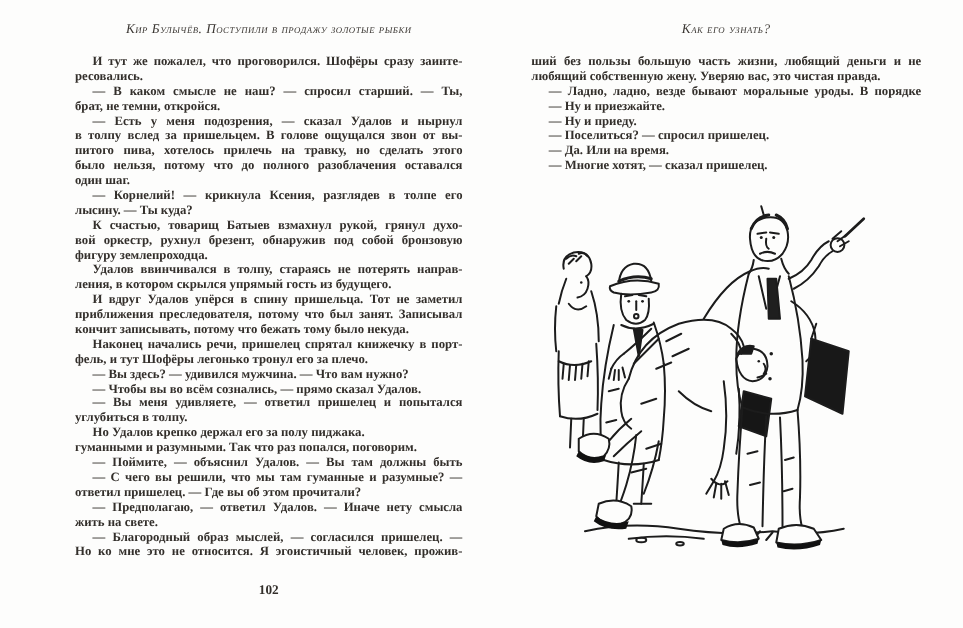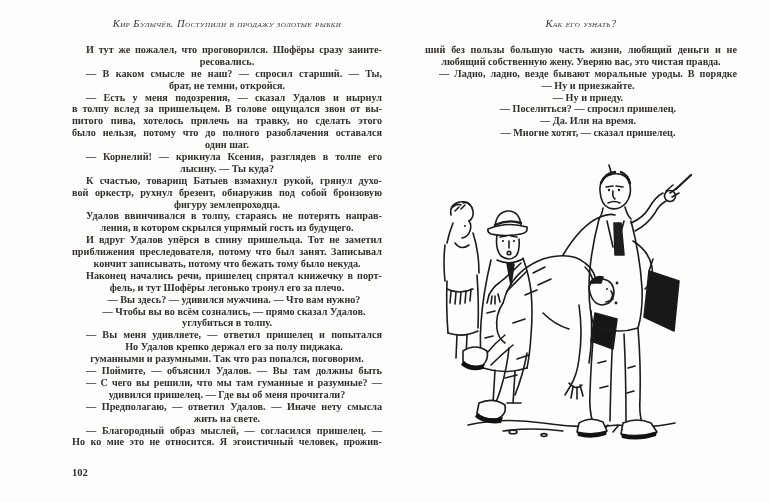--- a/index.html
+++ b/index.html
@@ -3,42 +3,42 @@
 <meta charset="utf-8">
 <style>
   html,body{margin:0;padding:0;}
   body{
     width:770px;height:502px;position:relative;overflow:hidden;
     background:#fdfdfc;
     font-family:"Liberation Serif","DejaVu Serif",serif;
     color:#332f2b;
   }
   .page{position:absolute;top:0;height:502px;}
-  .page-left{left:72px;width:310px;}
+  .page-left{left:60px;width:310px;}
   .page-right{left:425px;width:312px;}
   .running-head{
     position:absolute;top:17px;left:0;width:100%;
     text-align:center;
     font-style:italic;
     font-variant:small-caps;
     font-size:10.6px;line-height:14px;
     letter-spacing:0.4px;
     color:#3a3632;
   }
   .text-block{position:absolute;top:44px;left:0;width:100%;font-weight:bold;}
   .tline{
     font-size:10.2px;line-height:11.9px;height:11.9px;
     overflow:hidden;
-    text-align:center;
+    text-align:left;
   }
   .tline.just{text-align:justify;text-align-last:justify;-moz-text-align-last:justify;text-justify:inter-word;}
   .tline.indent{text-indent:14px;}
   .page-number{
     position:absolute;top:467px;left:0;width:100%;
-    text-align:left;font-size:10.6px;font-weight:bold;color:#332f2b;
+    text-align:center;font-size:10.6px;font-weight:bold;color:#332f2b;
   }
   .illustration{
     position:absolute;left:18px;top:163px;width:250px;height:292px;
   }
   .illustration svg{display:block;width:100%;height:100%;}
 </style>
 </head>
 <body>
 
 <div class="page page-left">
@@ -60,27 +60,27 @@
       <div class="tline">фигуру землепроходца.</div>
       <div class="tline indent just">Удалов ввинчивался в толпу, стараясь не потерять направ-</div>
       <div class="tline">ления, в котором скрылся упрямый гость из будущего.</div>
       <div class="tline indent just">И вдруг Удалов упёрся в спину пришельца. Тот не заметил</div>
       <div class="tline just">приближения преследователя, потому что был занят. Записывал</div>
       <div class="tline">кончит записывать, потому что бежать тому было некуда.</div>
       <div class="tline indent just">Наконец начались речи, пришелец спрятал книжечку в порт-</div>
       <div class="tline">фель, и тут Шофёры легонько тронул его за плечо.</div>
       <div class="tline indent">— Вы здесь? — удивился мужчина. — Что вам нужно?</div>
       <div class="tline indent">— Чтобы вы во всём сознались, — прямо сказал Удалов.</div>
+      <div class="tline indent just">— Вы меня удивляете, — ответил пришелец и попытался</div>
       <div class="tline">углубиться в толпу.</div>
-      <div class="tline indent just">— Вы меня удивляете, — ответил пришелец и попытался</div>
       <div class="tline indent">Но Удалов крепко держал его за полу пиджака.</div>
       <div class="tline">гуманными и разумными. Так что раз попался, поговорим.</div>
       <div class="tline indent just">— Поймите, — объяснил Удалов. — Вы там должны быть</div>
       <div class="tline indent just">— С чего вы решили, что мы там гуманные и разумные? —</div>
-      <div class="tline">удивился пришелец. — Где вы об меня прочитали?</div>
+      <div class="tline">ответил пришелец. — Где вы об этом прочитали?</div>
       <div class="tline indent just">— Предполагаю, — ответил Удалов. — Иначе нету смысла</div>
       <div class="tline">жить на свете.</div>
       <div class="tline indent just">— Благородный образ мыслей, — согласился пришелец. —</div>
       <div class="tline just">Но ко мне это не относится. Я эгоистичный человек, прожив-</div>
     </div>
   <div class="page-number">102</div>
 </div>
 
 <div class="page page-right">
   <div class="running-head">Как его узнать?</div>

